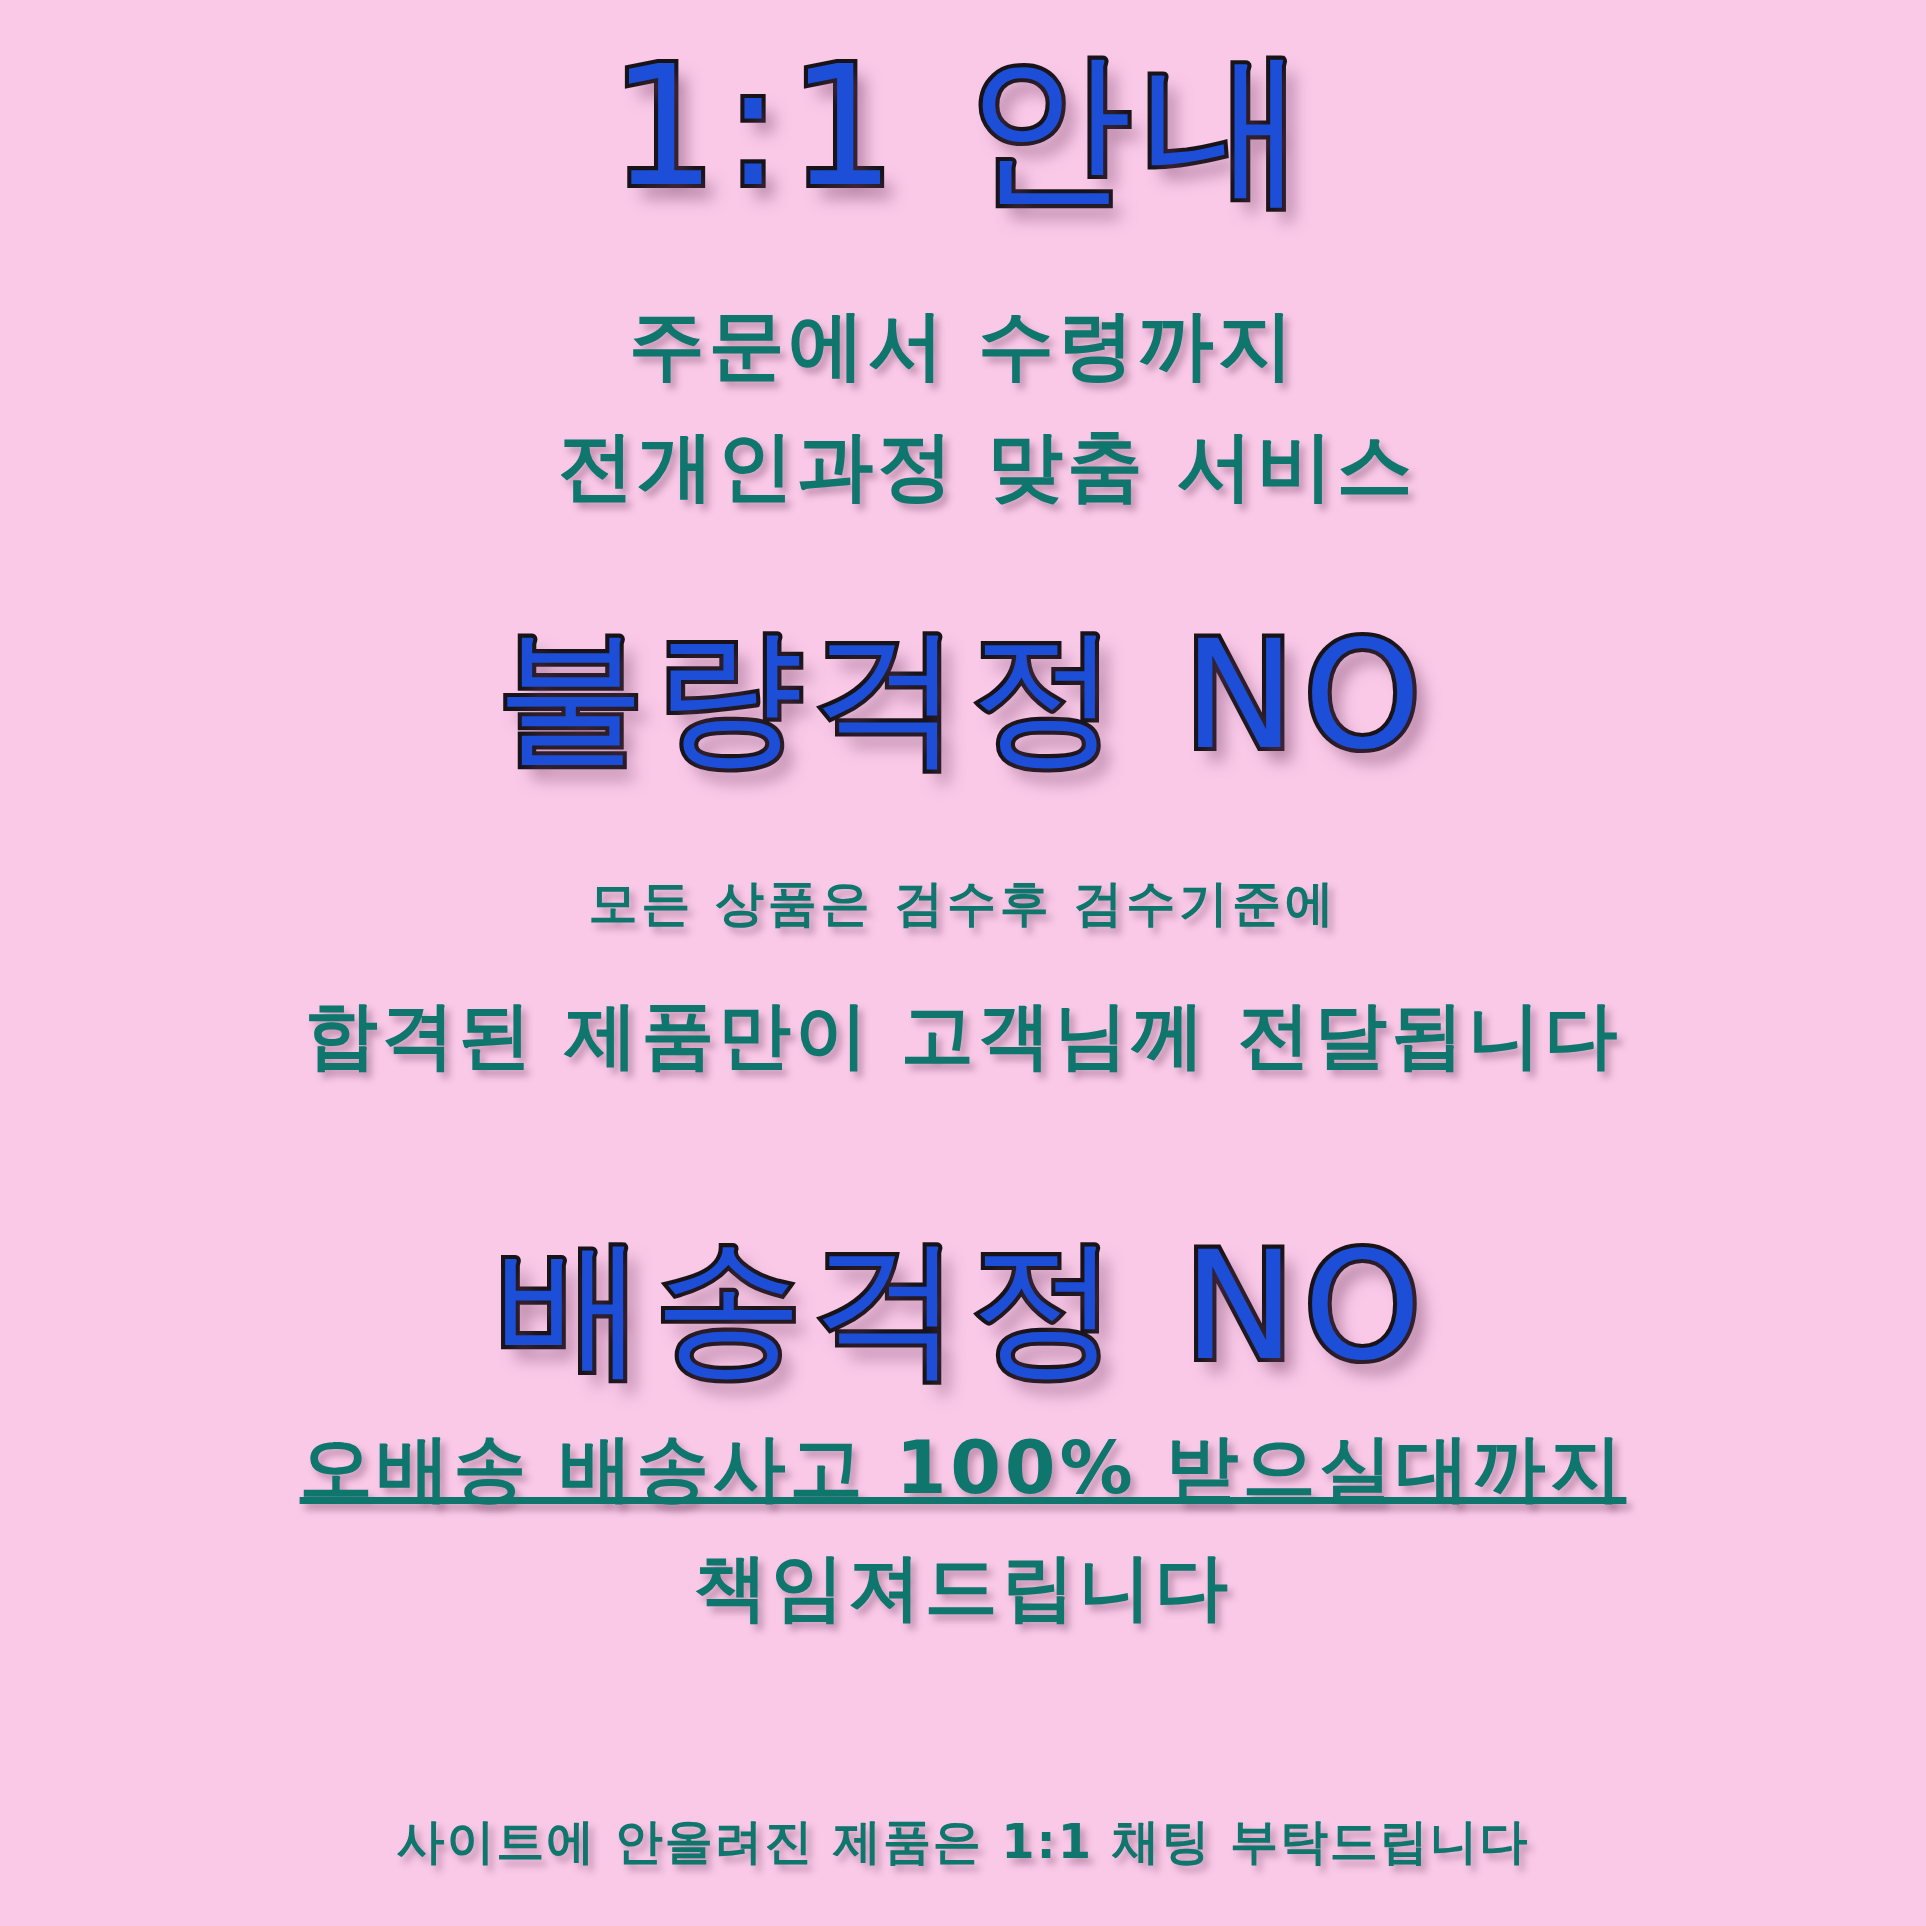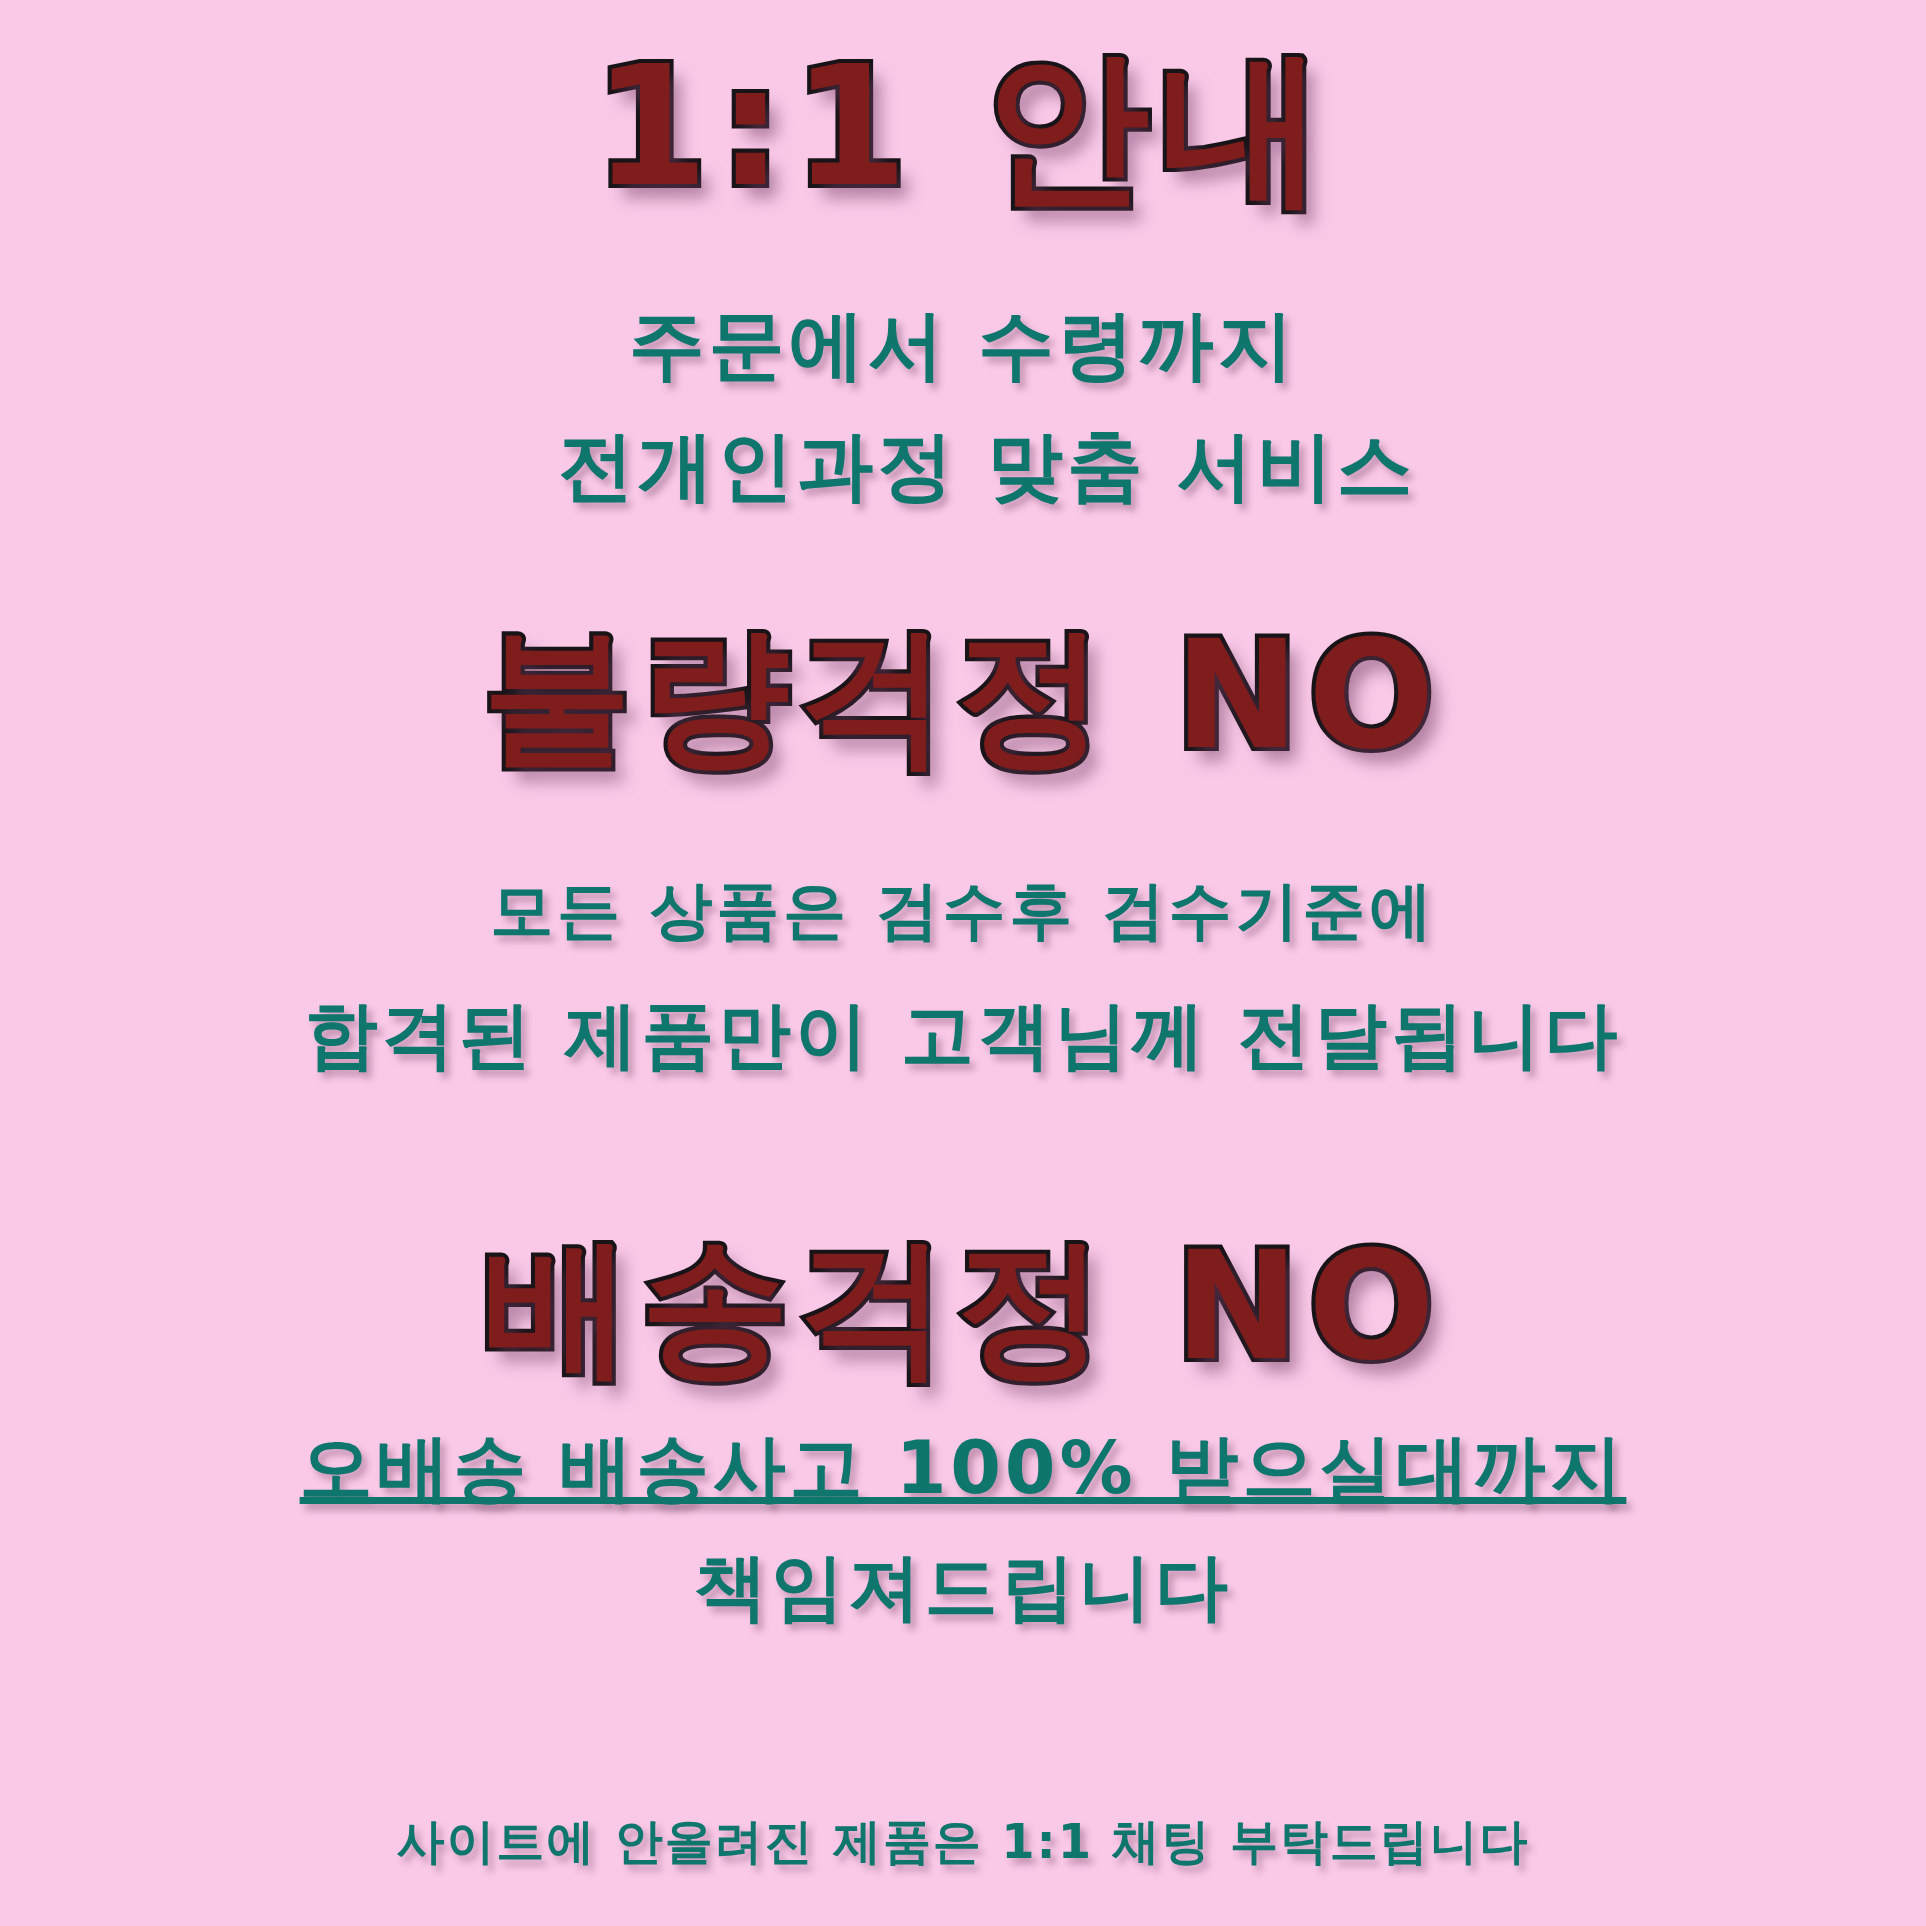--- a/index.html
+++ b/index.html
@@ -18,39 +18,39 @@
   .abs {
     position: absolute;
     left: 0;
     right: 0;
     text-align: center;
     line-height: 1;
     white-space: nowrap;
   }
   
   .outlined {
-    color: #7f1d1d;
-    font-weight: 700;
+    color: #1d4ed8;
+    font-weight: 400;
     -webkit-text-stroke: 8.2px #181418;
     paint-order: stroke fill;
     text-shadow: 11.3px 14px 16.3px rgba(110, 60, 95, 0.50);
     letter-spacing: 8.8px;
   }
   
   .handtext {
     color: #0f766e;
     font-weight: 700;
     text-shadow: 5px 6.3px 7.5px rgba(120, 70, 100, 0.42);
     letter-spacing: 3.8px;
   }
   .title        { top: 44px;   font-size: 166px; }
   .intro-1      { top: 307px;  font-size: 76px; }
   .intro-2      { top: 428px;  font-size: 76px; padding-left: 48px; }
   .heading-1    { top: 621px;  font-size: 149px; }
-  .body-1a      { top: 879px; font-size: 63px; }
+  .body-1a      { top: 879px; font-size: 49px; }
   .body-1b      { top: 998px; font-size: 73px; }
   .heading-2    { top: 1232px; font-size: 149px; text-align: center; }
   .body-2a      { top: 1431px; font-size: 73px; text-decoration: underline; }
   .body-2b      { top: 1550px; font-size: 73px; }
   .footer-note  { top: 1817px; font-size: 48px; letter-spacing: 1.9px; }
 </style>
 </head>
 <body>
 
 <div class="canvas">

